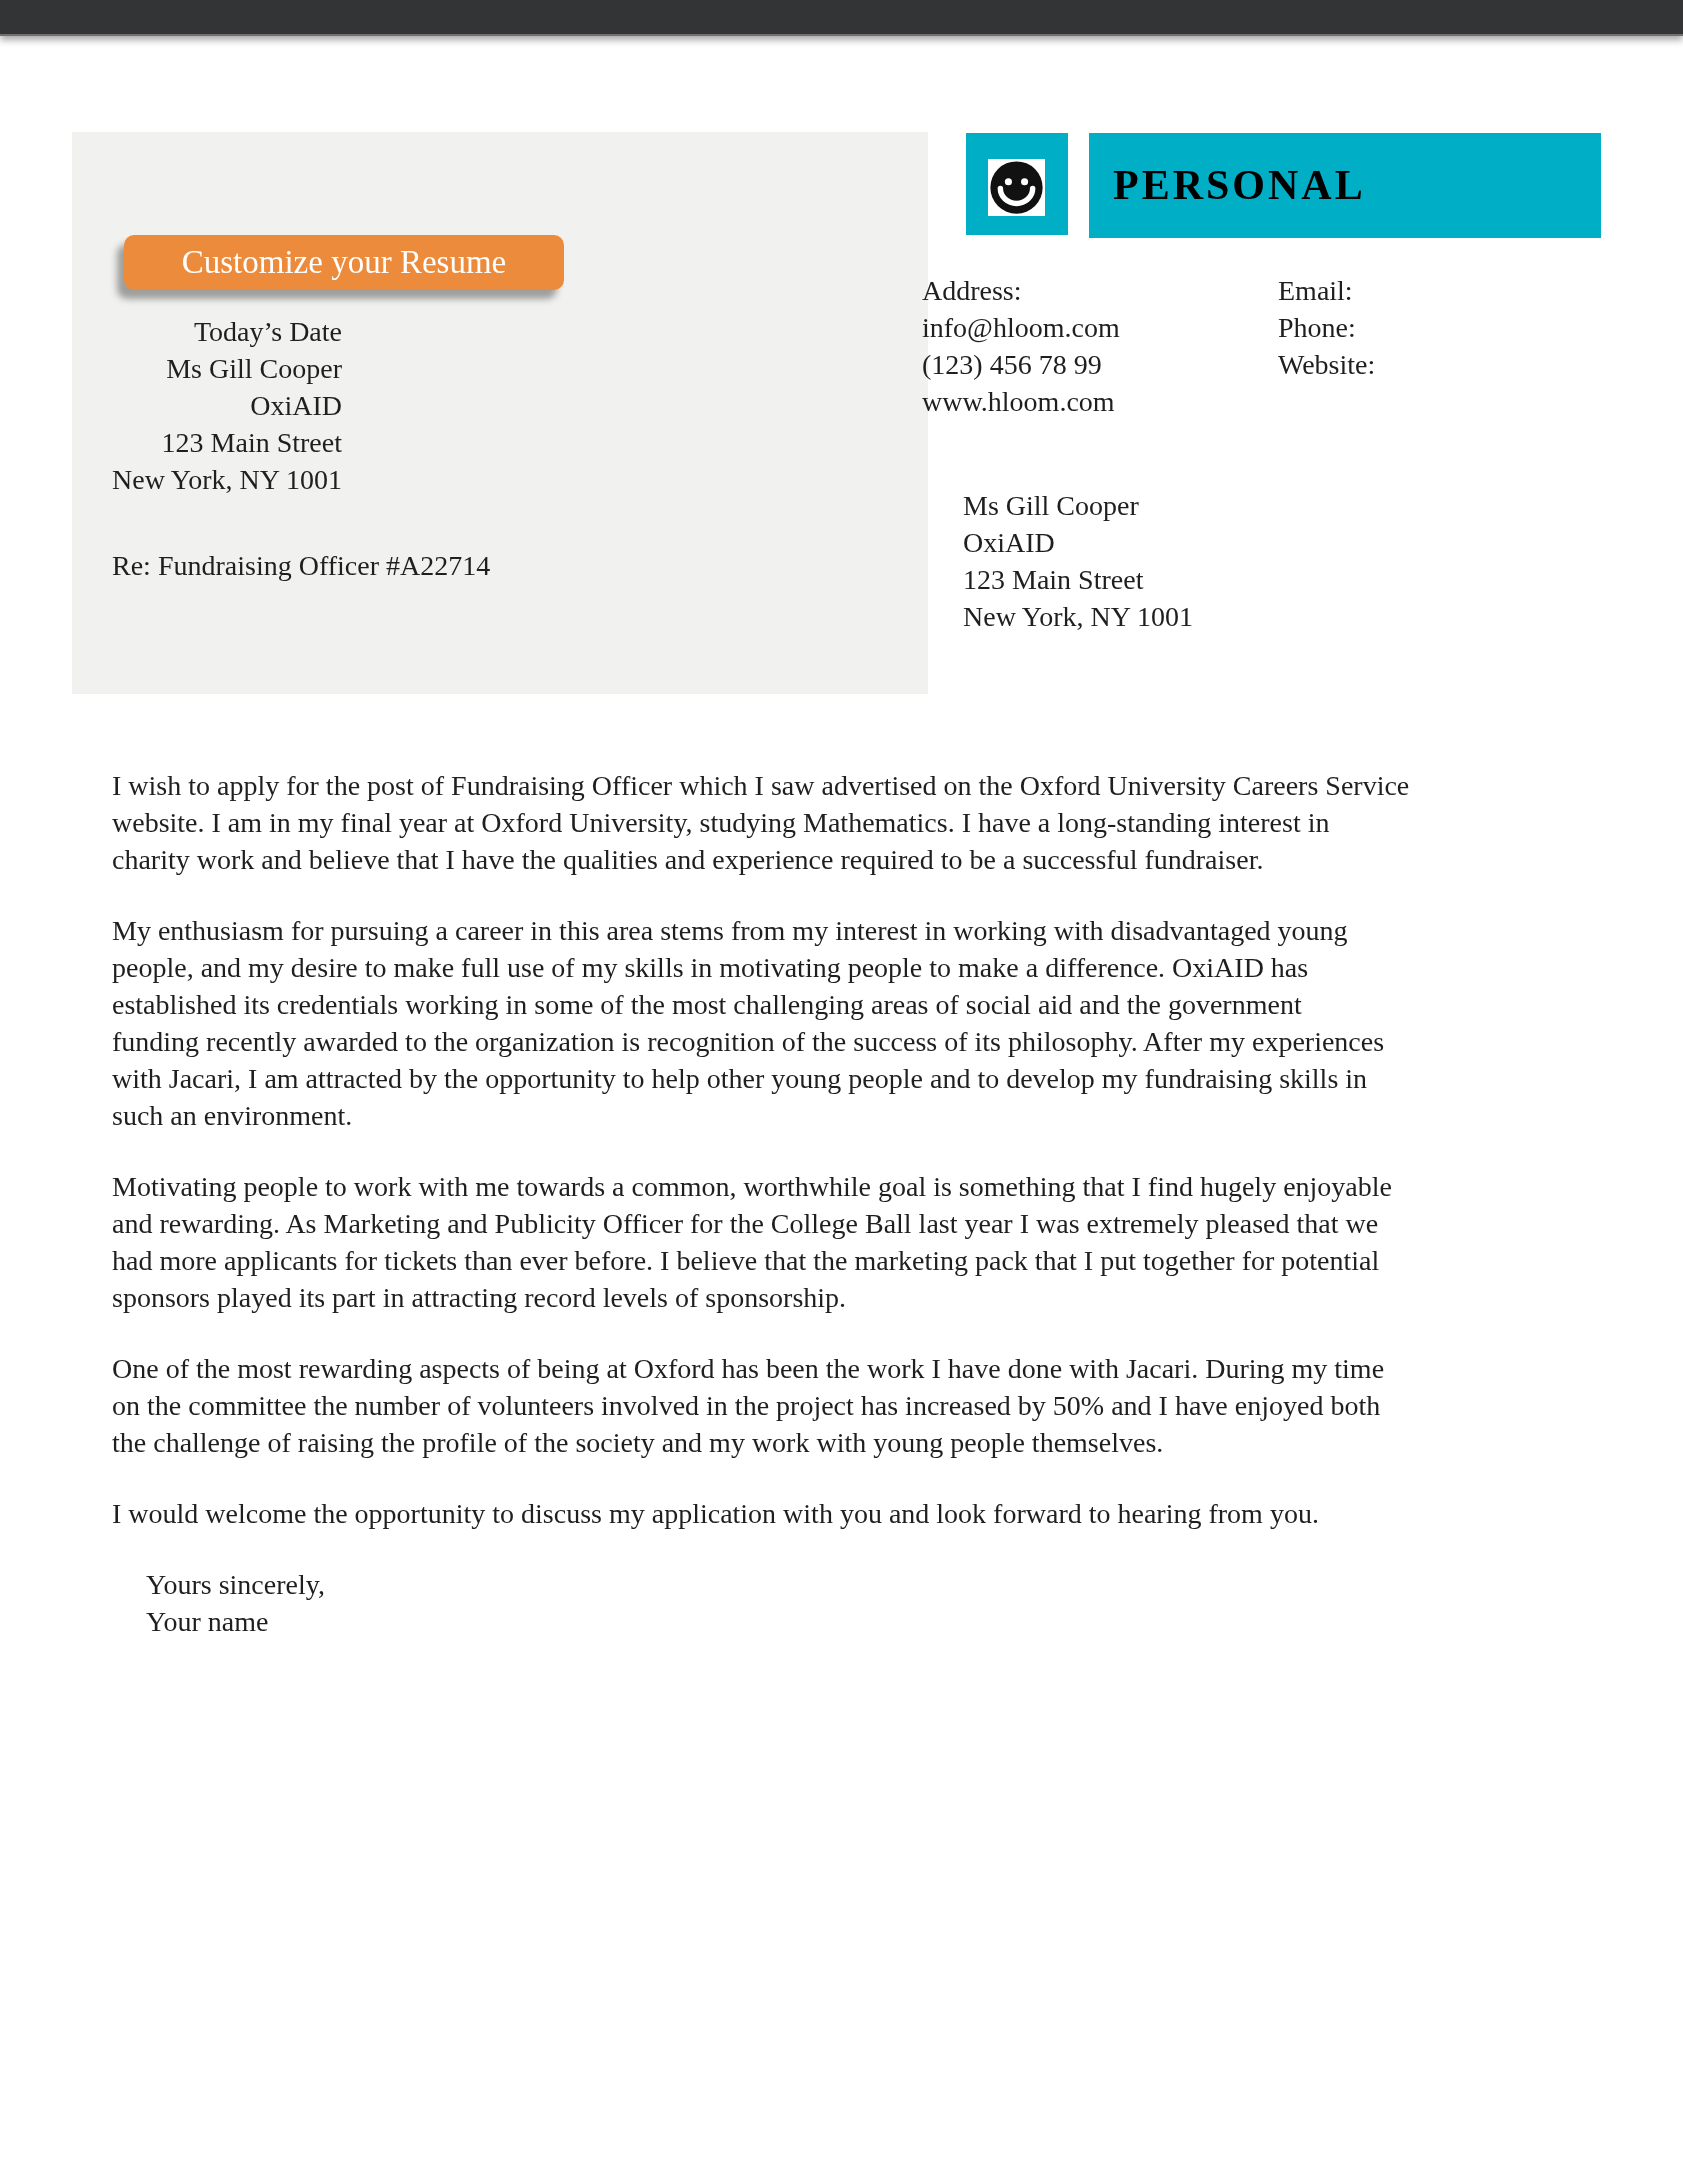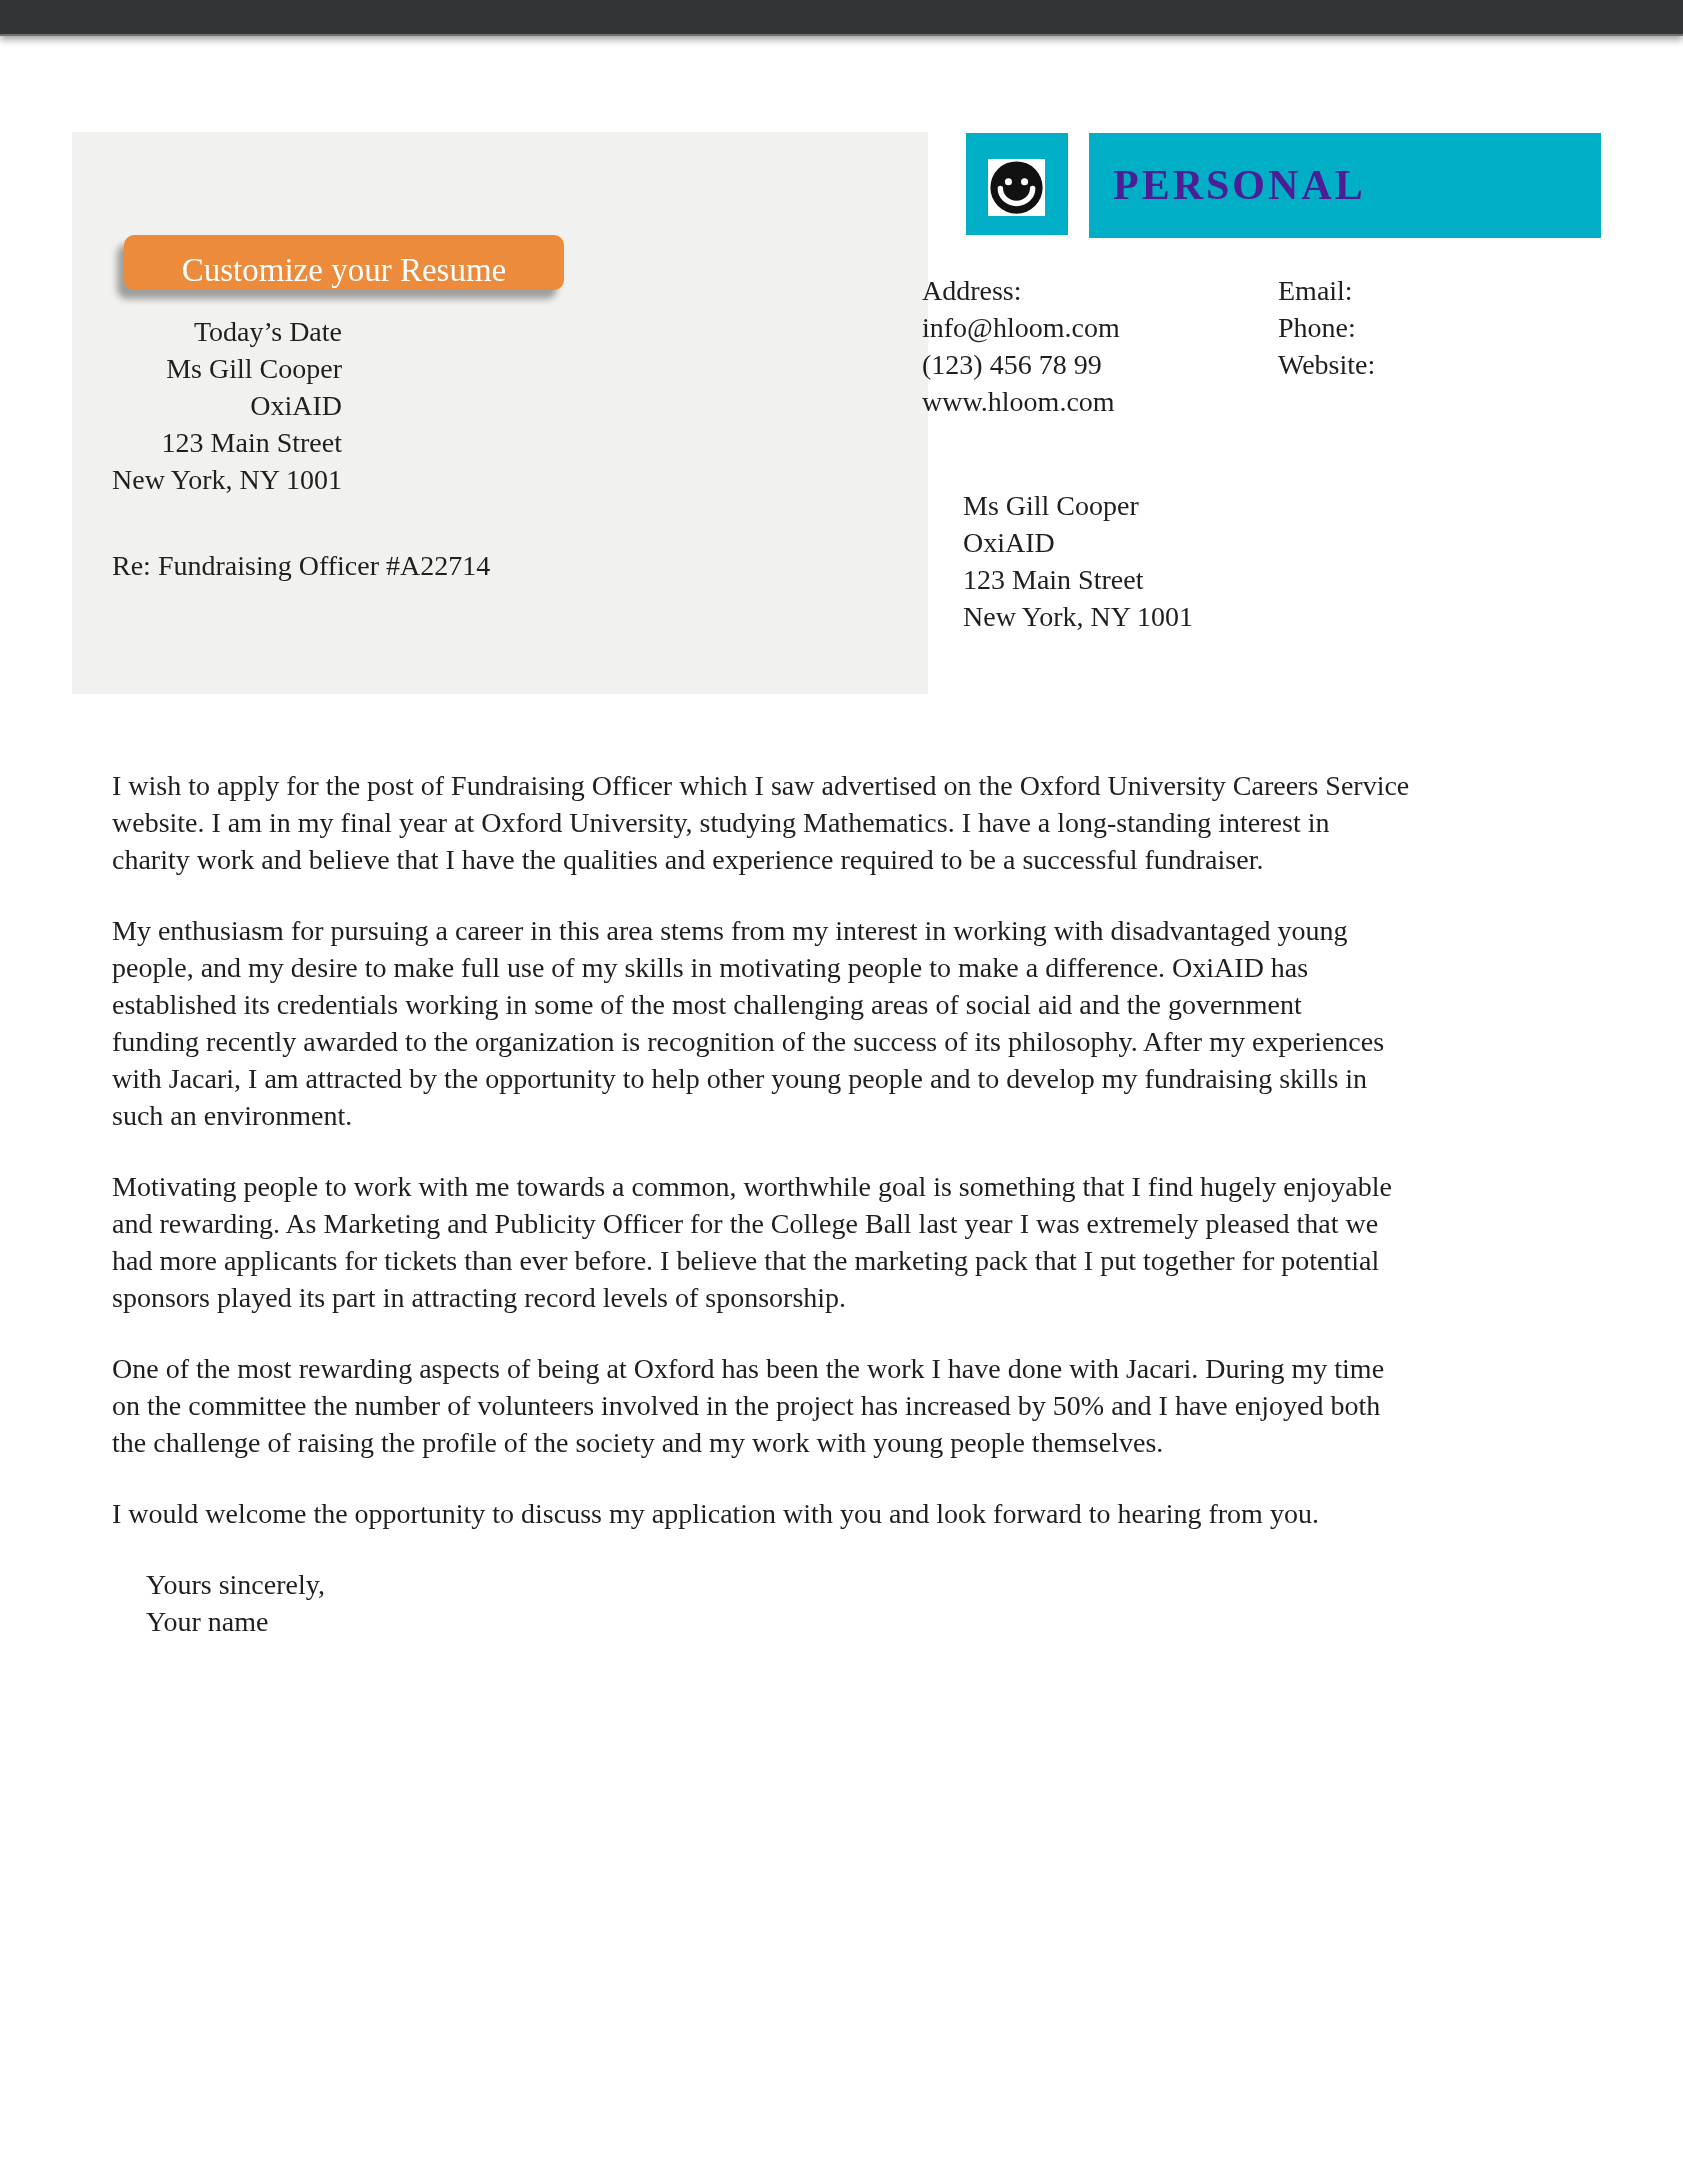--- a/index.html
+++ b/index.html
@@ -23,41 +23,41 @@
   
   .sender-panel{
     position:absolute;left:72px;top:132px;width:856px;height:562px;
     background:#f1f1ef;
   }
   .customize-button{
     position:absolute;left:52px;top:103px;width:440px;height:55px;
     background:#ec8b3b;border:none;border-radius:10px;
     box-shadow:-7px 9px 7px rgba(0,0,0,.35);
     color:#ffffff;font-family:inherit;font-size:33px;line-height:55px;
-    text-align:center;cursor:pointer;padding:8px;
+    text-align:center;cursor:pointer;padding:0;
   }
   .sender-lines{position:absolute;left:40px;top:181px;font-size:28px;line-height:37px;text-align:right;}
   .subject-line{position:absolute;left:40px;top:415px;font-size:28px;line-height:37px;}
 
   
   .icon-tile{
     position:absolute;left:966px;top:133px;width:102px;height:102px;
     background:#00aec6;
   }
   .icon-tile .inner{
     position:absolute;left:22px;top:26px;width:57px;height:57px;background:#ffffff;
   }
   .icon-tile svg{display:block;width:57px;height:57px;}
   .personal-banner{
     position:absolute;left:1089px;top:133px;width:512px;height:105px;
     background:#00aec6;
   }
   .personal-title{
     margin:0;padding-left:24px;
-    color:#4c1d95;font-size:42px;font-weight:bold;letter-spacing:3px;
+    color:#000000;font-size:42px;font-weight:bold;letter-spacing:3px;
     line-height:105px;
   }
 
   
   .contact-rows{
     position:absolute;left:922px;top:272px;
     display:grid;grid-template-columns:356px auto;
     font-size:28px;line-height:37px;
   }
   .contact-rows .value{white-space:pre-line;}

